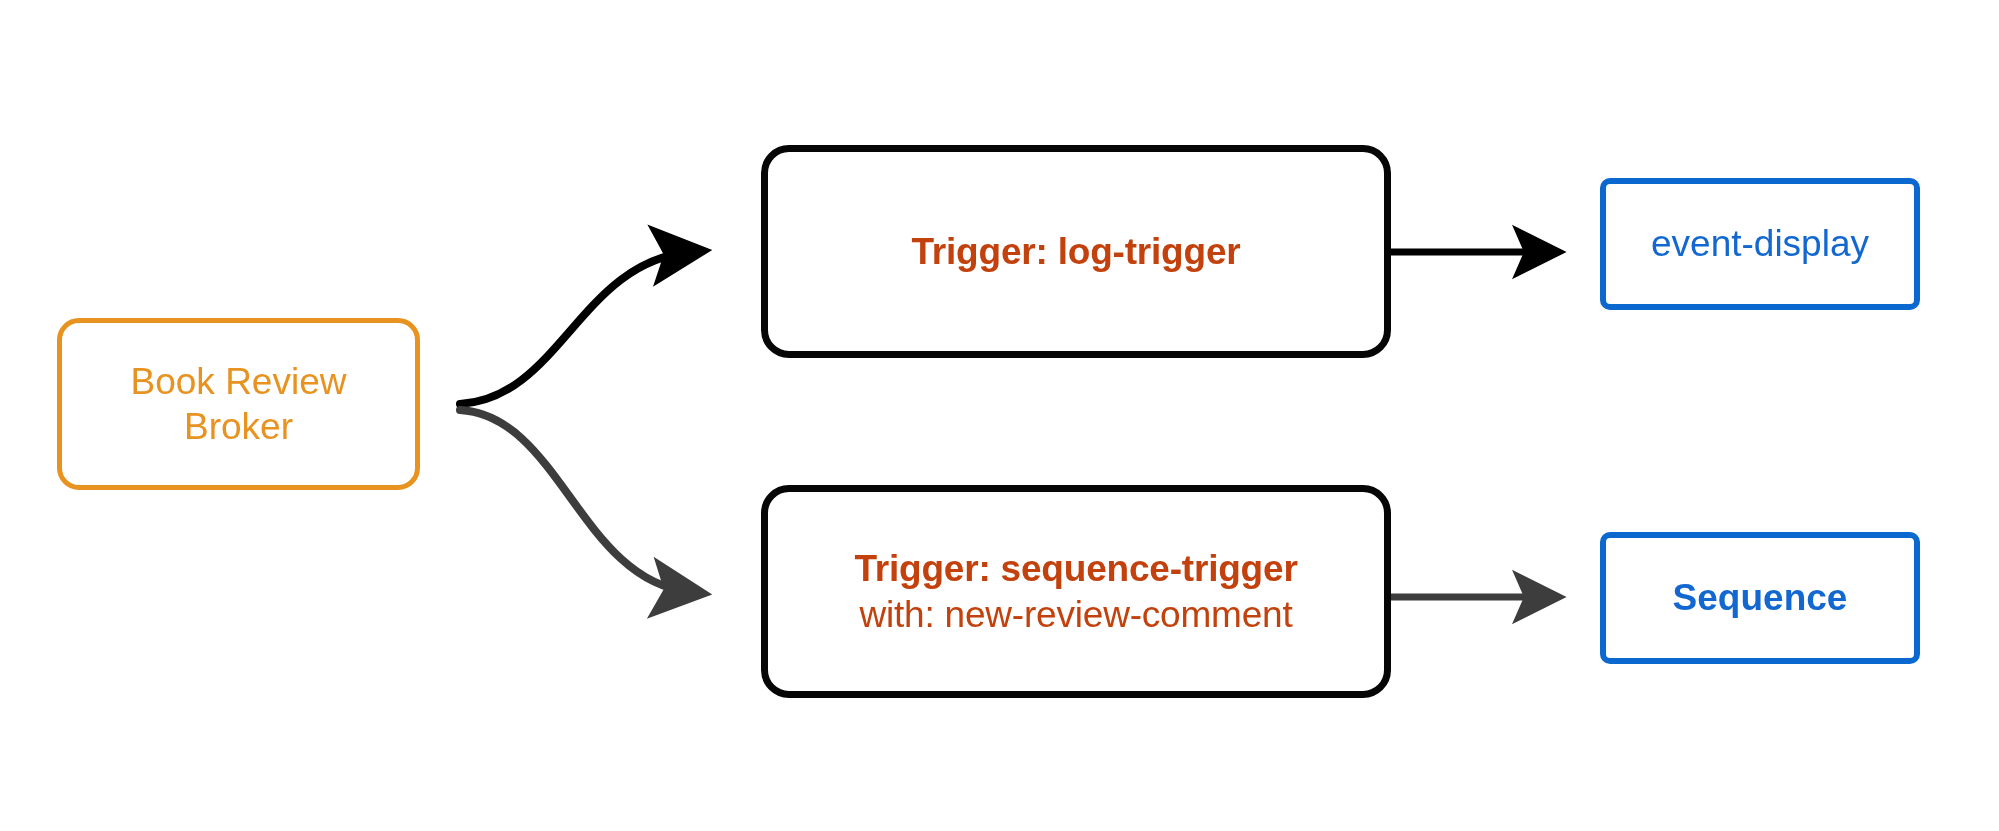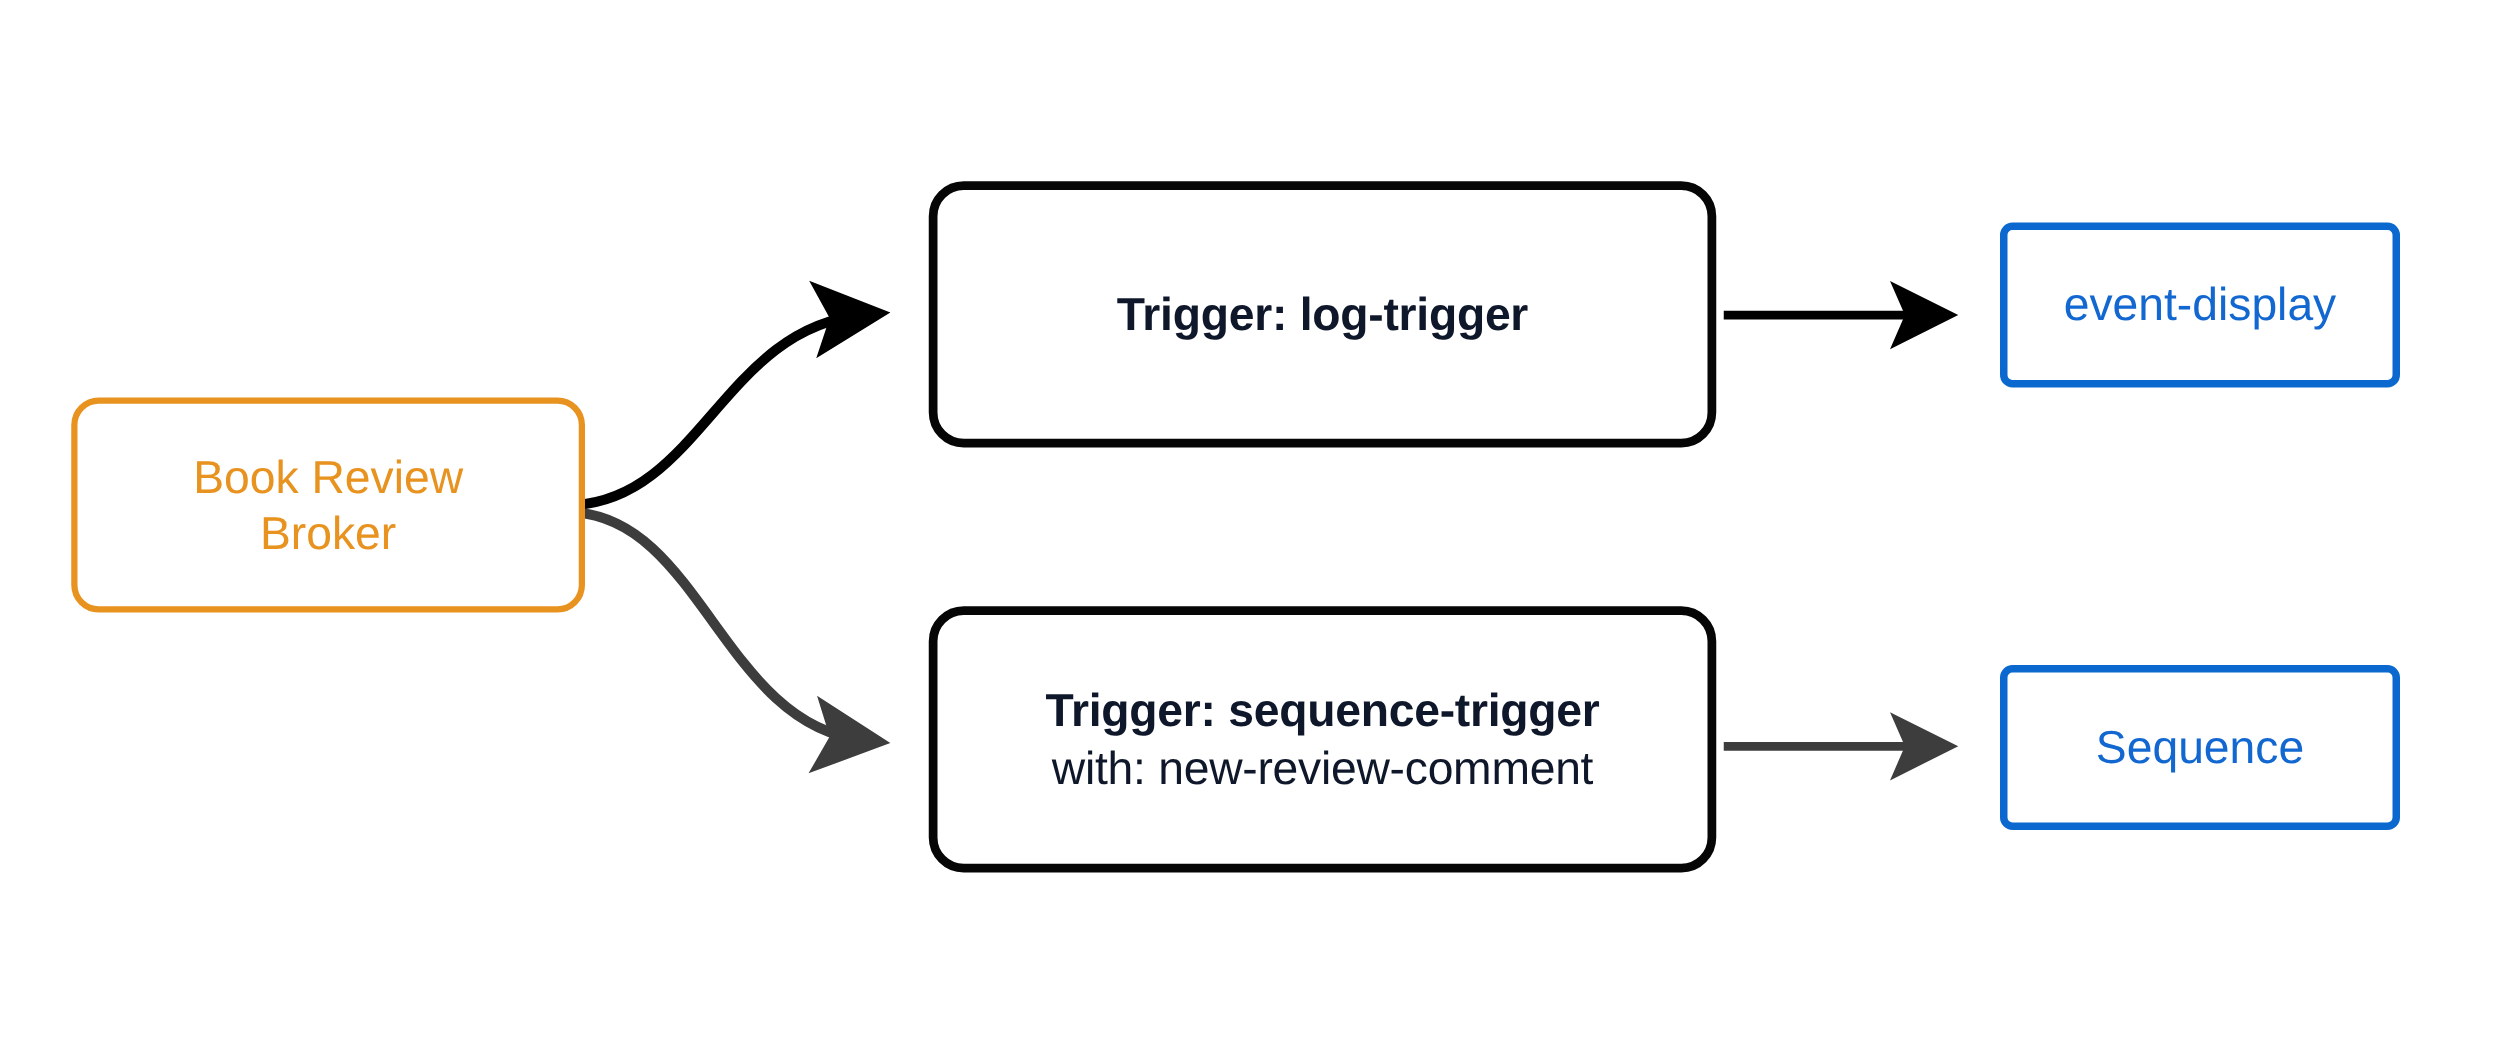--- a/index.html
+++ b/index.html
@@ -32,37 +32,37 @@
     flex-direction: column;
     align-items: center;
     justify-content: center;
     text-align: center;
     line-height: 1.22;
   }
   
   .node-broker {
     left: 57px;
     top: 318px;
-    width: 411px;
+    width: 363px;
     height: 172px;
     border: 5px solid #e8921f;
     border-radius: 22px;
     color: #e8921f;
     font-size: 37px;
     font-weight: 400;
   }
   .node-broker .line { display: block; }
   
   .node-trigger {
-    left: 743px;
+    left: 761px;
     width: 630px;
     height: 213px;
     border: 7px solid #060606;
     border-radius: 28px;
-    color: #0f172a;
+    color: #c2410c;
   }
   .node-trigger-1 { top: 145px; }
   .node-trigger-2 { top: 485px; text-align: right; }
   .trigger-title {
     font-size: 37px;
     font-weight: 700;
     letter-spacing: -0.2px;
   }
   .trigger-sub {
     font-size: 37px;
@@ -74,21 +74,21 @@
     left: 1600px;
     width: 320px;
     height: 132px;
     border: 6px solid #0b68ce;
     border-radius: 10px;
     color: #1268d0;
     font-size: 37px;
     font-weight: 400;
   }
   .node-sink-1 { top: 178px; }
-  .node-sink-2 { top: 532px; }
+  .node-sink-2 { top: 532px; font-weight: bold; }
 </style>
 </head>
 <body>
 
 <div id="canvas">
 
   <svg id="edges" viewBox="0 0 1999 831" width="1999" height="831" xmlns="http://www.w3.org/2000/svg">
     <defs>
       <marker id="arrow-black" markerWidth="9" markerHeight="9" refX="5.4" refY="4.5" orient="auto" markerUnits="strokeWidth">
         <path d="M0.4,0.6 L8.2,4.5 L0.4,8.4 L2.1,4.5 Z" fill="#000000"></path>

